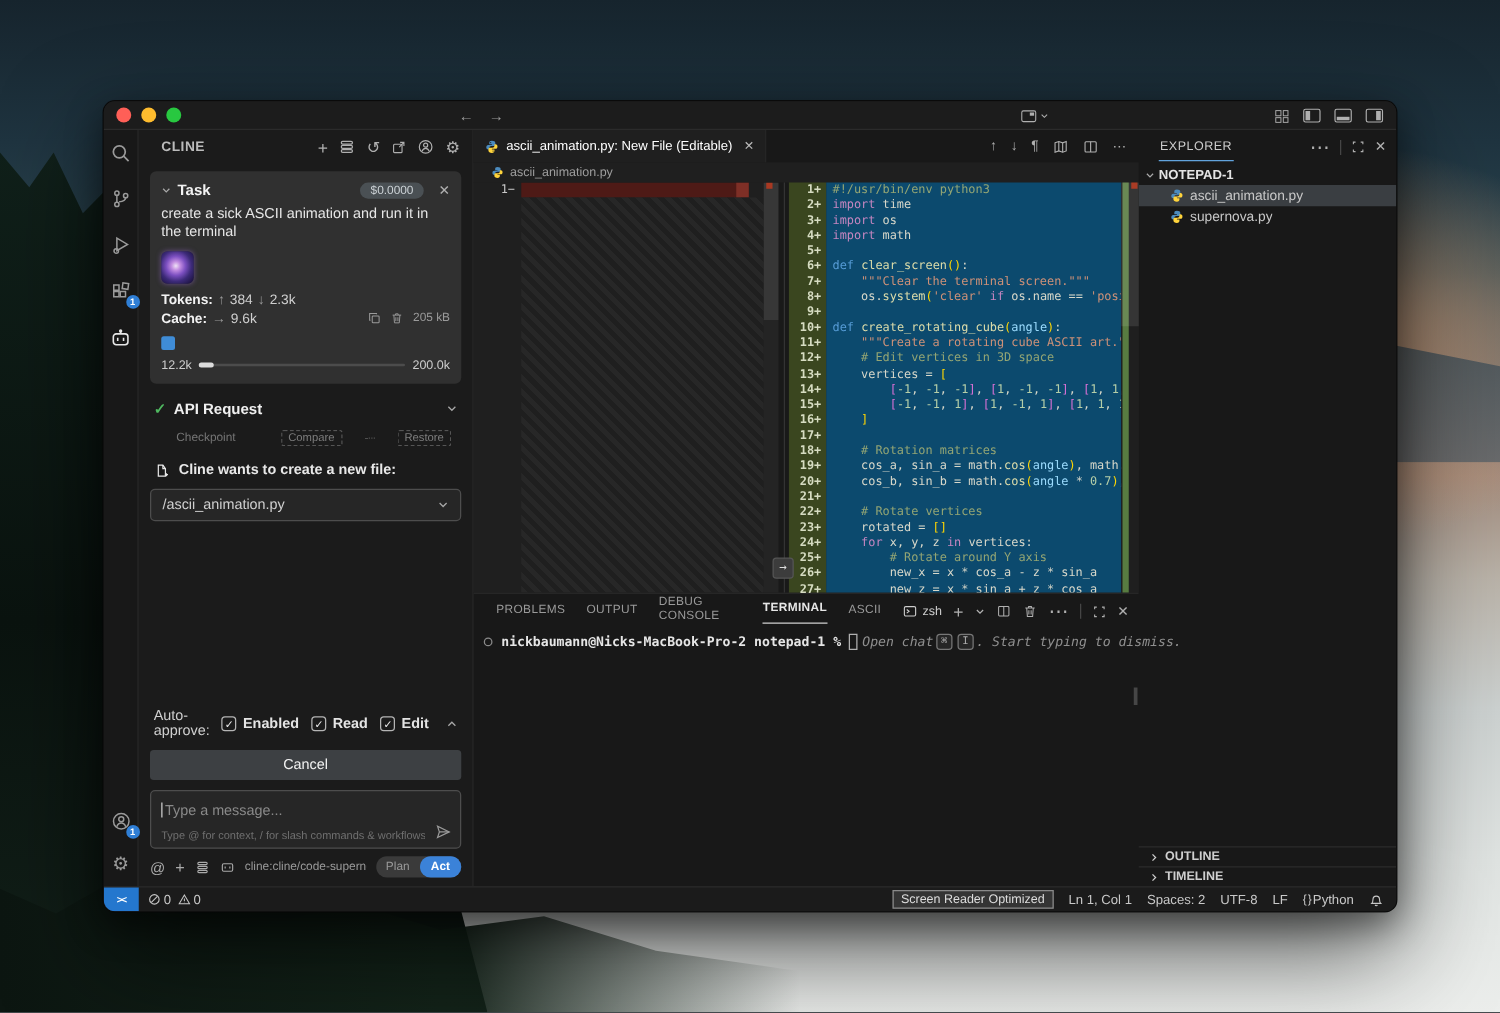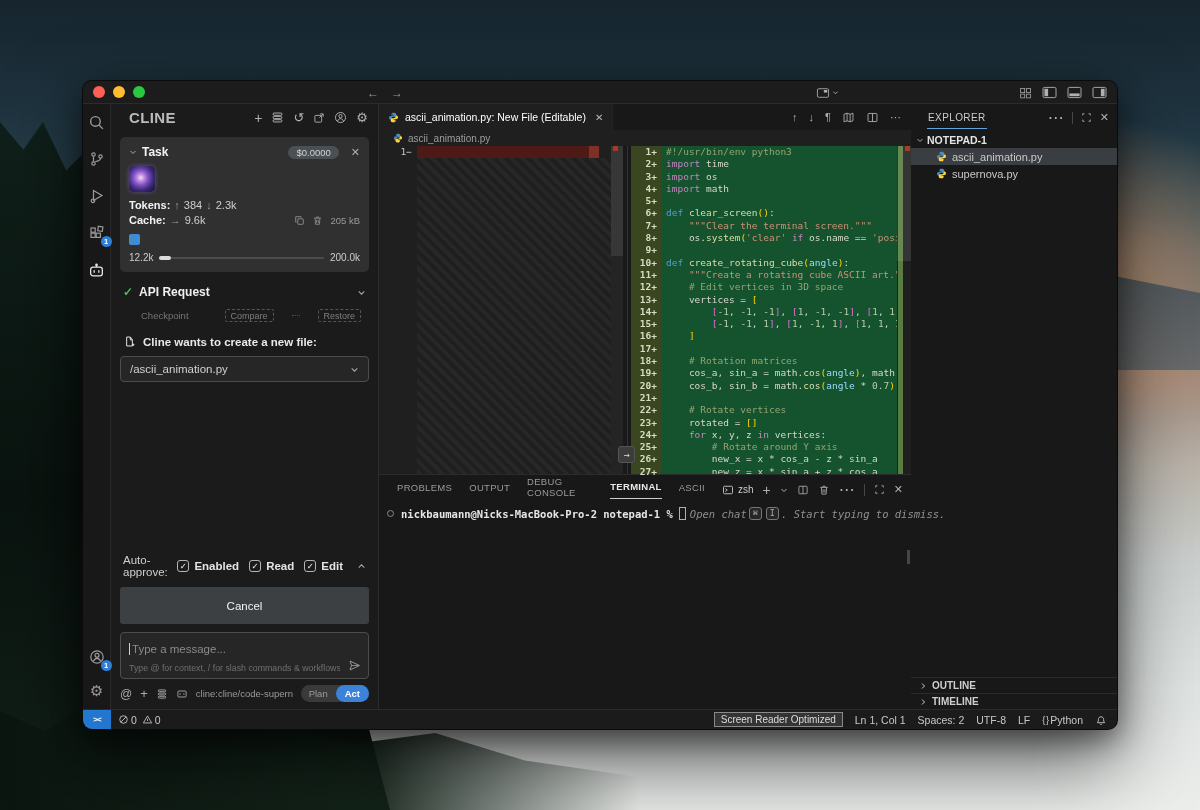--- a/index.html
+++ b/index.html
@@ -28,21 +28,21 @@
 .main{flex:1;display:flex;min-height:0}
 
 .activitybar{width:28px;background:#181818;border-right:1px solid #2b2b2b;display:flex;flex-direction:column;align-items:center;padding:8px 0 8px;gap:17px}
 .ab-item{position:relative;color:#9a9a9a;width:20px;height:20px;display:flex;align-items:center;justify-content:center}
 .ab-item.active{color:#e7e7e7}
 .badge{position:absolute;right:-5px;bottom:-4px;background:#2f7fd6;color:#fff;font-size:7.5px;min-width:11px;height:11px;border-radius:6px;display:flex;align-items:center;justify-content:center;font-weight:700}
 .ab-bottom{margin-top:auto;display:flex;flex-direction:column;gap:14px;align-items:center}
 
 .sidebar{width:268px;background:#1b1b1b;border-right:1px solid #2b2b2b;display:flex;flex-direction:column;min-height:0}
 .side-header{flex:0 0 27px;display:flex;align-items:center;padding:0 10px 0 18px}
-.side-title{font-size:15px;font-weight:700;color:#bbbbbb;letter-spacing:.4px}
+.side-title{font-size:11px;font-weight:700;color:#bbbbbb;letter-spacing:.4px}
 .side-icons{margin-left:auto;display:flex;gap:9px;align-items:center;color:#b0b0b0;font-size:13px}
 .task-card{margin:6px 9px 0;background:#303030;border-radius:5px;padding:8px 9px 9px;color:#dddddd}
 .tc-head{display:flex;align-items:center;gap:5px}
 .tc-title{font-size:12px;font-weight:700;color:#f2f2f2}
 .cost-pill{margin-left:auto;background:#4a5054;color:#cdd3d7;font-size:9.5px;padding:1px 8px;border-radius:9px}
 .tc-x{color:#b0b0b0;font-size:11px;margin-left:7px}
 .tc-desc{margin-top:5px;font-size:11.5px;color:#e6e6e6;line-height:1.3}
 .thumb{margin-top:7px;width:26px;height:26px;border-radius:5px;background:radial-gradient(circle at 45% 45%,#efe2f5 0%,#c08ae0 18%,#7b4fc0 38%,#3c2a78 62%,#120c2e 100%);box-shadow:0 0 4px rgba(160,110,220,.5)}
 .tc-row{margin-top:7px;font-size:11px;color:#cfcfcf;display:flex;align-items:center;gap:4px}
 .tc-row b{color:#f2f2f2}
@@ -60,21 +60,21 @@
 .dots{flex:1;border-top:1px dotted #666;height:1px}
 .dots.sm{flex:0 0 8px}
 .dash-btn{border:1px dashed #6e6e6e;border-radius:2px;padding:0 5px;font-size:9px;color:#a5a5a5;height:13px;display:flex;align-items:center}
 .tool-row{margin:13px 12px 0;display:flex;align-items:center;gap:7px;font-weight:700;font-size:11.5px;color:#e8e8e8}
 .path-box{margin:8px 9px 0;height:26px;border:1px solid #4d4d4d;border-radius:4px;background:#262626;display:flex;align-items:center;padding:0 9px;color:#d0d0d0;font-size:11.5px}
 .spacer{flex:1}
 .aa-row{margin:0 12px 9px;display:flex;align-items:center;gap:7px;font-size:11.5px;color:#cfcfcf}
 .cb-group{display:flex;align-items:center;gap:5px}
 .cb{width:12px;height:12px;border:1.4px solid #b5b5b5;border-radius:3px;display:flex;align-items:center;justify-content:center;font-size:8.5px;color:#eeeeee}
 .cb-label{font-weight:700;color:#e4e4e4}
-.cancel-btn{margin:0 9px 8px;height:37px;background:#3d4043;border-radius:3px;color:#f2f2f2;font-size:11.5px;display:flex;align-items:center;justify-content:center}
+.cancel-btn{margin:0 9px 8px;height:24px;background:#3d4043;border-radius:3px;color:#f2f2f2;font-size:11.5px;display:flex;align-items:center;justify-content:center}
 .msg-box{margin:0 9px 6px;border:1px solid #4d4d4d;border-radius:4px;background:#262626;padding:6px 8px 4px;position:relative;height:47px}
 .caret{display:inline-block;width:1px;height:12px;background:#d0d0d0;vertical-align:-2px;margin-right:2px}
 .msg-ph{color:#8a8a8a;font-size:11.5px}
 .msg-hint{position:absolute;left:8px;bottom:5px;right:28px;color:#6f6f6f;font-size:8.8px;white-space:nowrap;overflow:hidden}
 .send{position:absolute;right:7px;bottom:6px;color:#9a9a9a}
 .side-footer{margin:0 9px 7px;display:flex;align-items:center;gap:8px;color:#aaaaaa}
 .model-name{font-size:9.5px;color:#9a9a9a;flex:1;white-space:nowrap;overflow:hidden}
 .toggle{display:flex;align-items:center;background:#3a3a3a;border-radius:9px;height:17px;font-size:9.5px}
 .toggle .plan{padding:0 8px;color:#9a9a9a}
 .toggle .act{padding:0 9px;background:#3b82d8;color:#ffffff;border-radius:9px;height:17px;display:flex;align-items:center;font-weight:700}
@@ -93,21 +93,21 @@
 .hatch{position:absolute;left:38px;top:12.3px;right:12px;bottom:0;background:repeating-linear-gradient(45deg,#272727 0 4px,#1f1f1f 4px 8px)}
 .dl-overview{position:absolute;right:0;top:0;width:12px;bottom:0;background:#242424}
 .dl-red{position:absolute;left:2px;top:0;width:5px;height:5px;background:#a1260d}
 .dl-thumb{position:absolute;left:0;right:0;top:0;height:110px;background:rgba(255,255,255,.09)}
 .sash{width:8px;background:#191919;position:relative}
 .sash::after{content:"";position:absolute;left:3.5px;top:0;bottom:0;width:1px;background:#333333}
 .diff-arrow{position:absolute;left:-5px;top:300px;width:17px;height:17px;background:#3c3c3c;border:1px solid #555555;border-radius:3px;color:#dddddd;font-size:10px;display:flex;align-items:center;justify-content:center;z-index:3}
 .diff-right{flex:1;display:flex;min-width:0;font-size:9.5px;line-height:12.3px}
 .dr-gutter{width:30px;background:#3a461f;color:#d6dcc2;text-align:right;padding-right:4px;font-weight:700}
 .dr-gutter .ln{height:12.3px}
-.dr-code{flex:1;background:#14532d;overflow:hidden;padding-left:5px}
+.dr-code{flex:1;background:#0c4a6e;overflow:hidden;padding-left:5px}
 .cl{height:12.3px;white-space:pre}
 .tk-c{color:#93a574}.tk-k{color:#c586c0}.tk-d{color:#569cd6}.tk-f{color:#dcdcaa}
 .tk-s{color:#ce9178}.tk-n{color:#b5cea8}.tk-v{color:#9cdcfe}.tk-w{color:#d8d8ca}
 .tk-b1{color:#ffd602}.tk-b2{color:#da70d6}
 .dr-overview{width:14px;background:#1f1f1f;position:relative}
 .dr-green{position:absolute;left:1px;top:0;bottom:0;width:5px;background:#587c41}
 .dr-red{position:absolute;right:1px;top:0;width:5px;height:5px;background:#a1260d}
 .dr-thumb{position:absolute;left:0;right:0;top:0;height:115px;background:rgba(255,255,255,.1)}
 
 .panel{flex:0 0 235px;background:#181818;border-top:1px solid #2b2b2b;display:flex;flex-direction:column;min-width:0}
@@ -280,20 +280,21 @@
 
         <div class="task-card">
           <div class="tc-head">
             <svg class="chev ic" width="8" height="8" viewBox="0 0 16 16">
                 <path d="M3 6l5 5 5-5" stroke="currentColor" fill="none" stroke-width="2"></path>
               </svg>
             <span class="tc-title">Task</span>
             <span class="cost-pill">$0.0000</span>
             <span class="tc-x">✕</span>
           </div>
+          <div class="tc-desc">create a sick ASCII animation and run it in the terminal</div>
           <div class="thumb"></div>
           <div class="tc-row">
             <b>Tokens:</b>
             <span class="dim">↑</span>
             <span>384</span>
             <span class="dim">↓</span>
             <span>2.3k</span>
           </div>
           <div class="tc-row" style="margin-top:3px">
             <b>Cache:</b>

